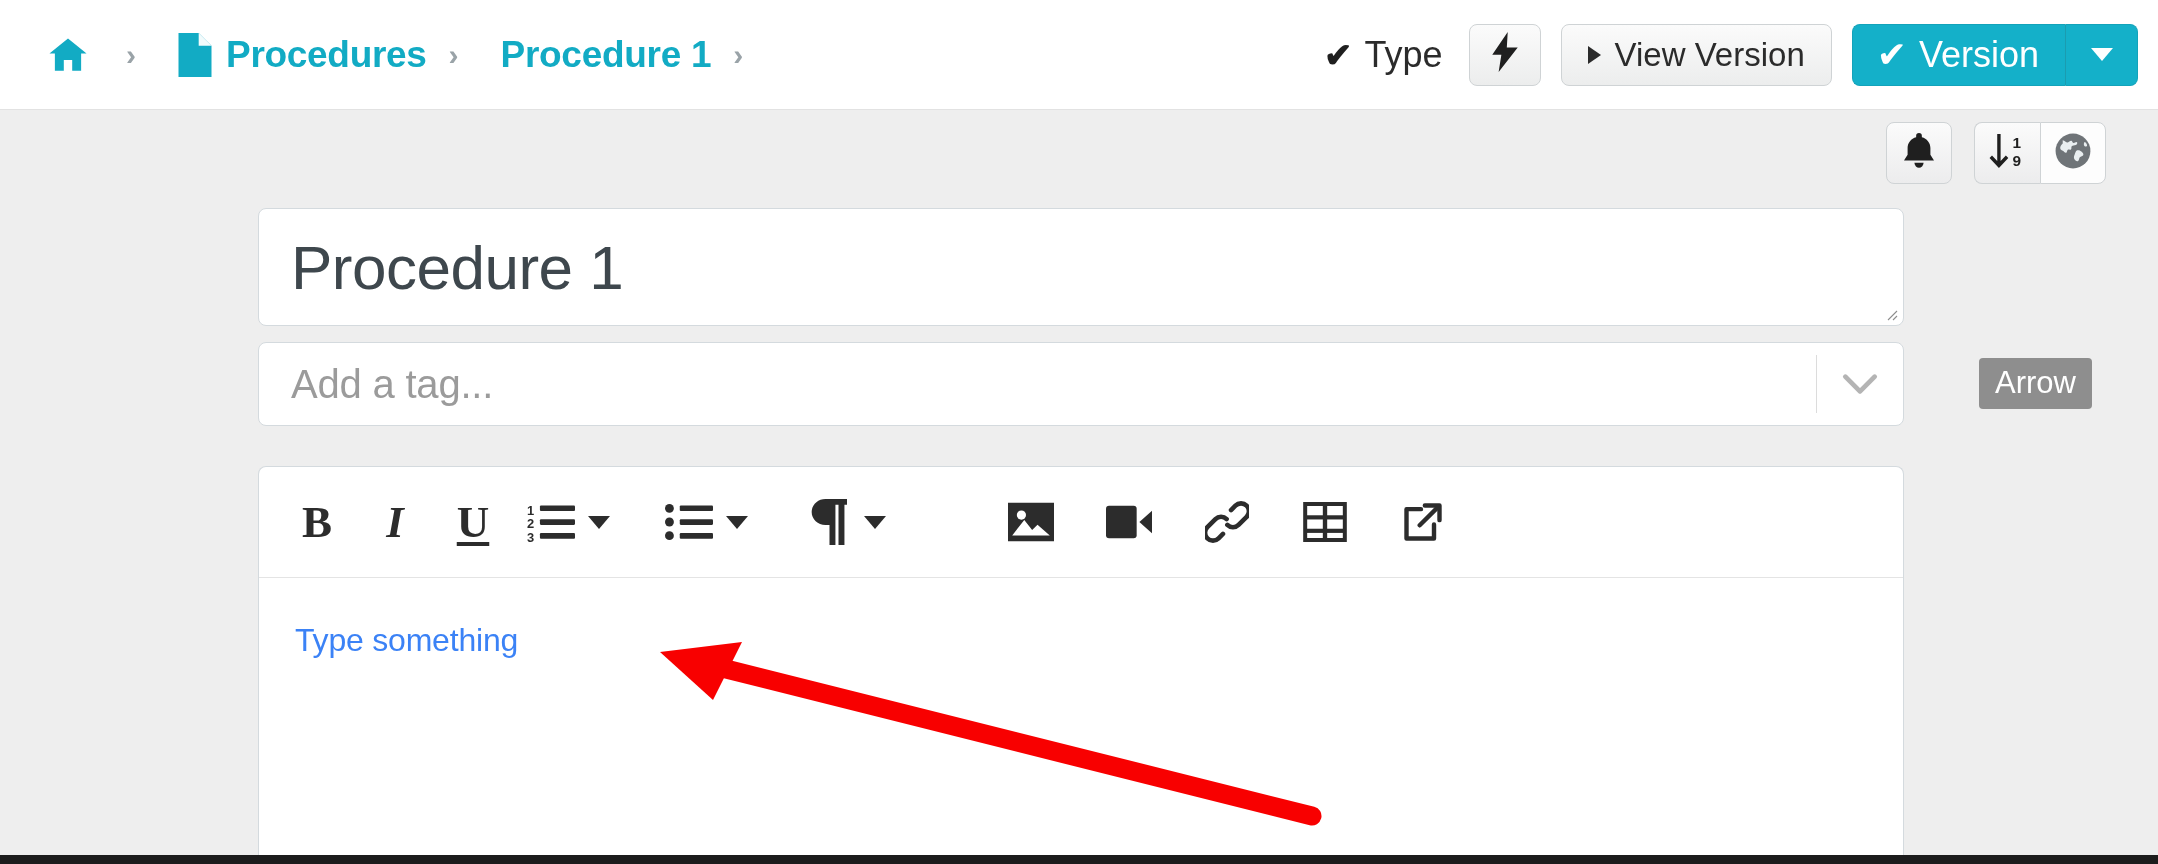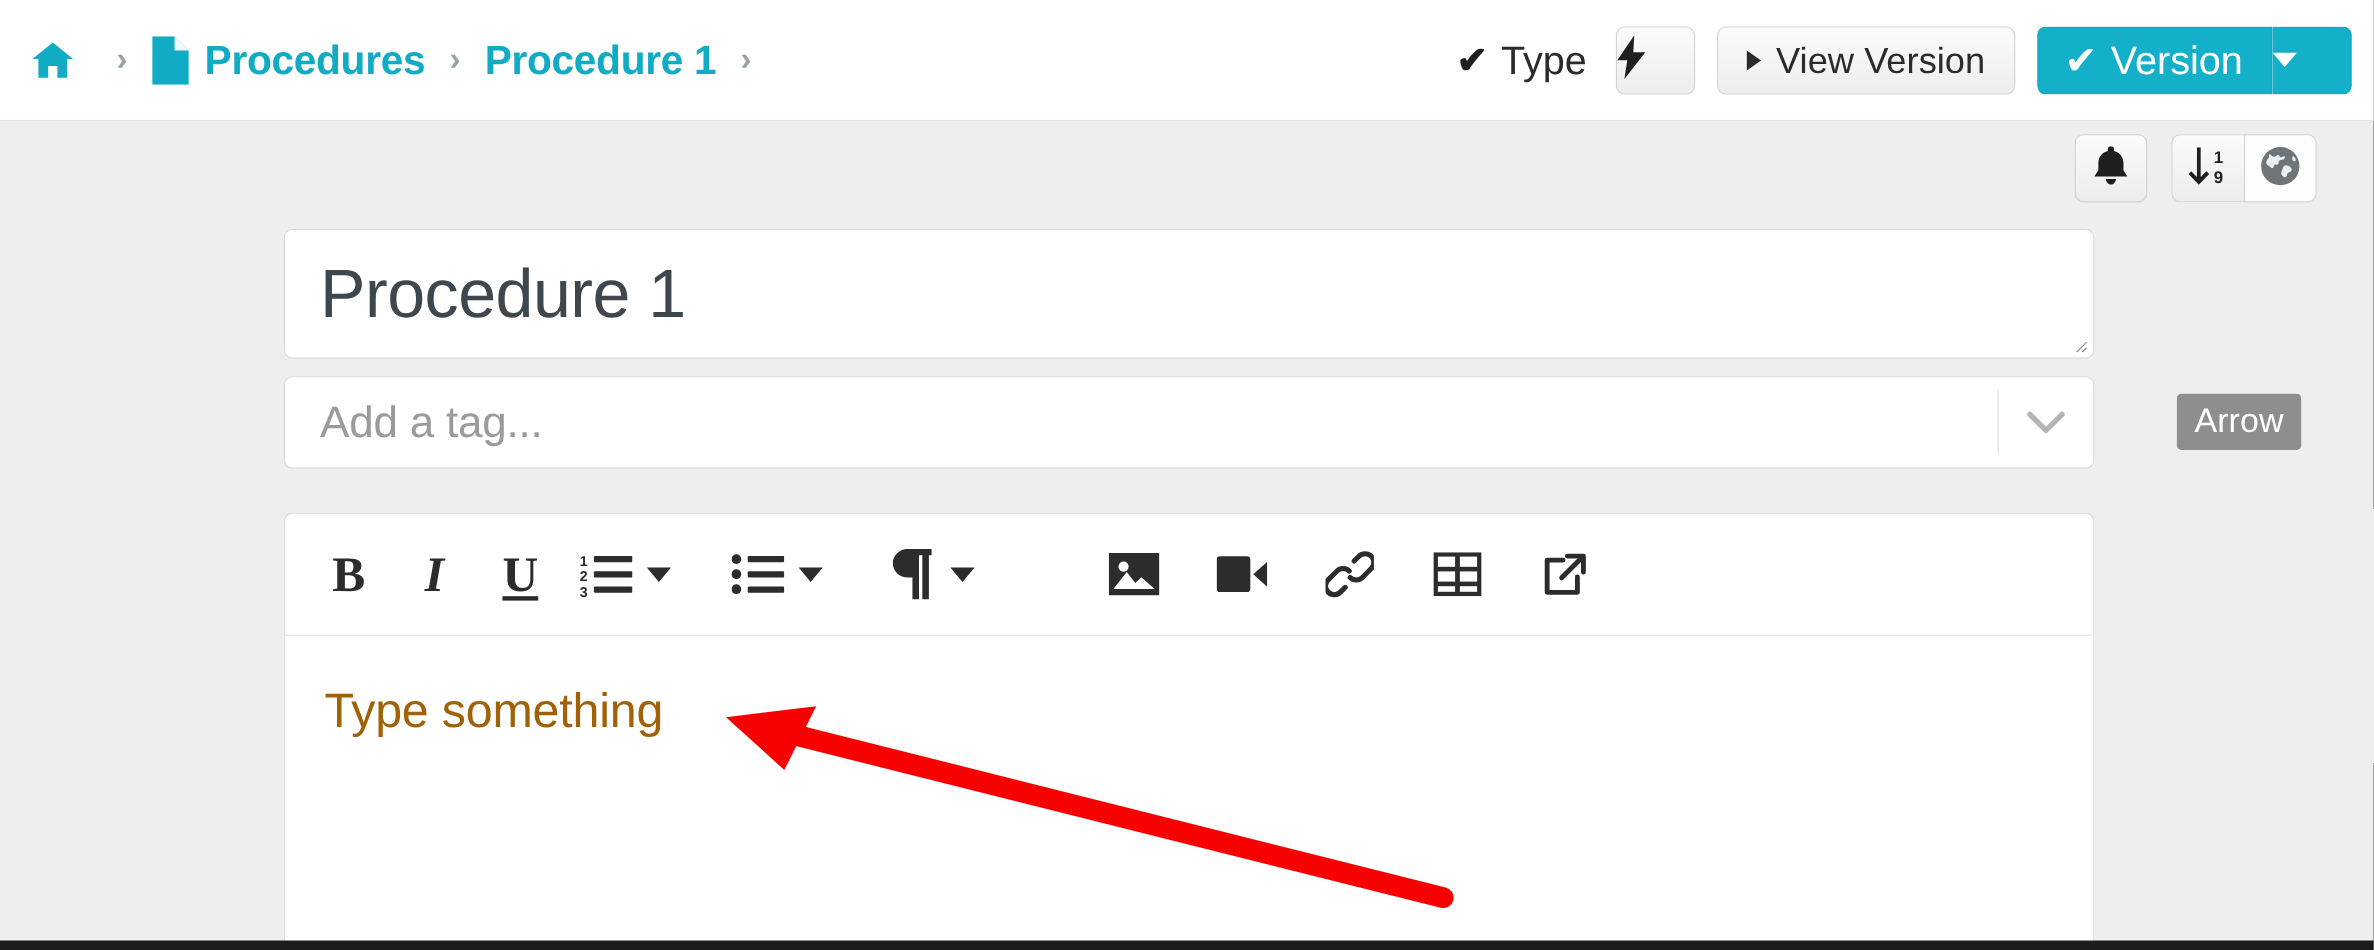--- a/index.html
+++ b/index.html
@@ -37,20 +37,21 @@
     flex: 1;
     min-width: 0;
   }
 
   .crumb {
     display: flex;
     align-items: center;
     gap: 14px;
     text-decoration: none;
     white-space: nowrap;
+    margin-left: 20px;
   }
   .crumb-label {
     font-size: 37px;
     font-weight: 700;
     color: #12abc4;
     letter-spacing: -0.3px;
   }
   .crumb.current .crumb-label { color: #2b2b2b; }
   .crumb-sep {
     color: #9aa3a8;
@@ -76,20 +77,21 @@
     color: #2b2b2b;
     font-weight: 400;
     margin-right: 26px;
     white-space: nowrap;
   }
   .saved .check { font-size: 34px; font-weight: 700; color: #1f1f1f; }
 
   .btn {
     display: inline-flex;
     align-items: center;
+    justify-content: center;
     gap: 12px;
     height: 62px;
     padding: 0 26px;
     border-radius: 8px;
     border: 1px solid #cfd3d5;
     background: linear-gradient(#fbfbfb, #eceded);
     color: #2b2b2b;
     font-size: 33px;
     font-weight: 400;
     white-space: nowrap;
@@ -260,22 +262,22 @@
     width: 0; height: 0;
     border-top: 13px solid #2c2c2c;
     border-left: 11px solid transparent;
     border-right: 11px solid transparent;
     cursor: pointer;
   }
   .caret-slot { width: 40px; display: flex; align-items: center; justify-content: center; flex-shrink: 0; }
 
   .editor-body {
     padding: 44px 36px;
-    font-size: 44px;
-    color: #a16207;
+    font-size: 32px;
+    color: #3b82f6;
     letter-spacing: -0.2px;
   }
 
   
   .arrow-label {
     position: absolute;
     left: 1979px;
     top: 248px;
     padding: 6px 16px;
     background: #8e8e8e;

